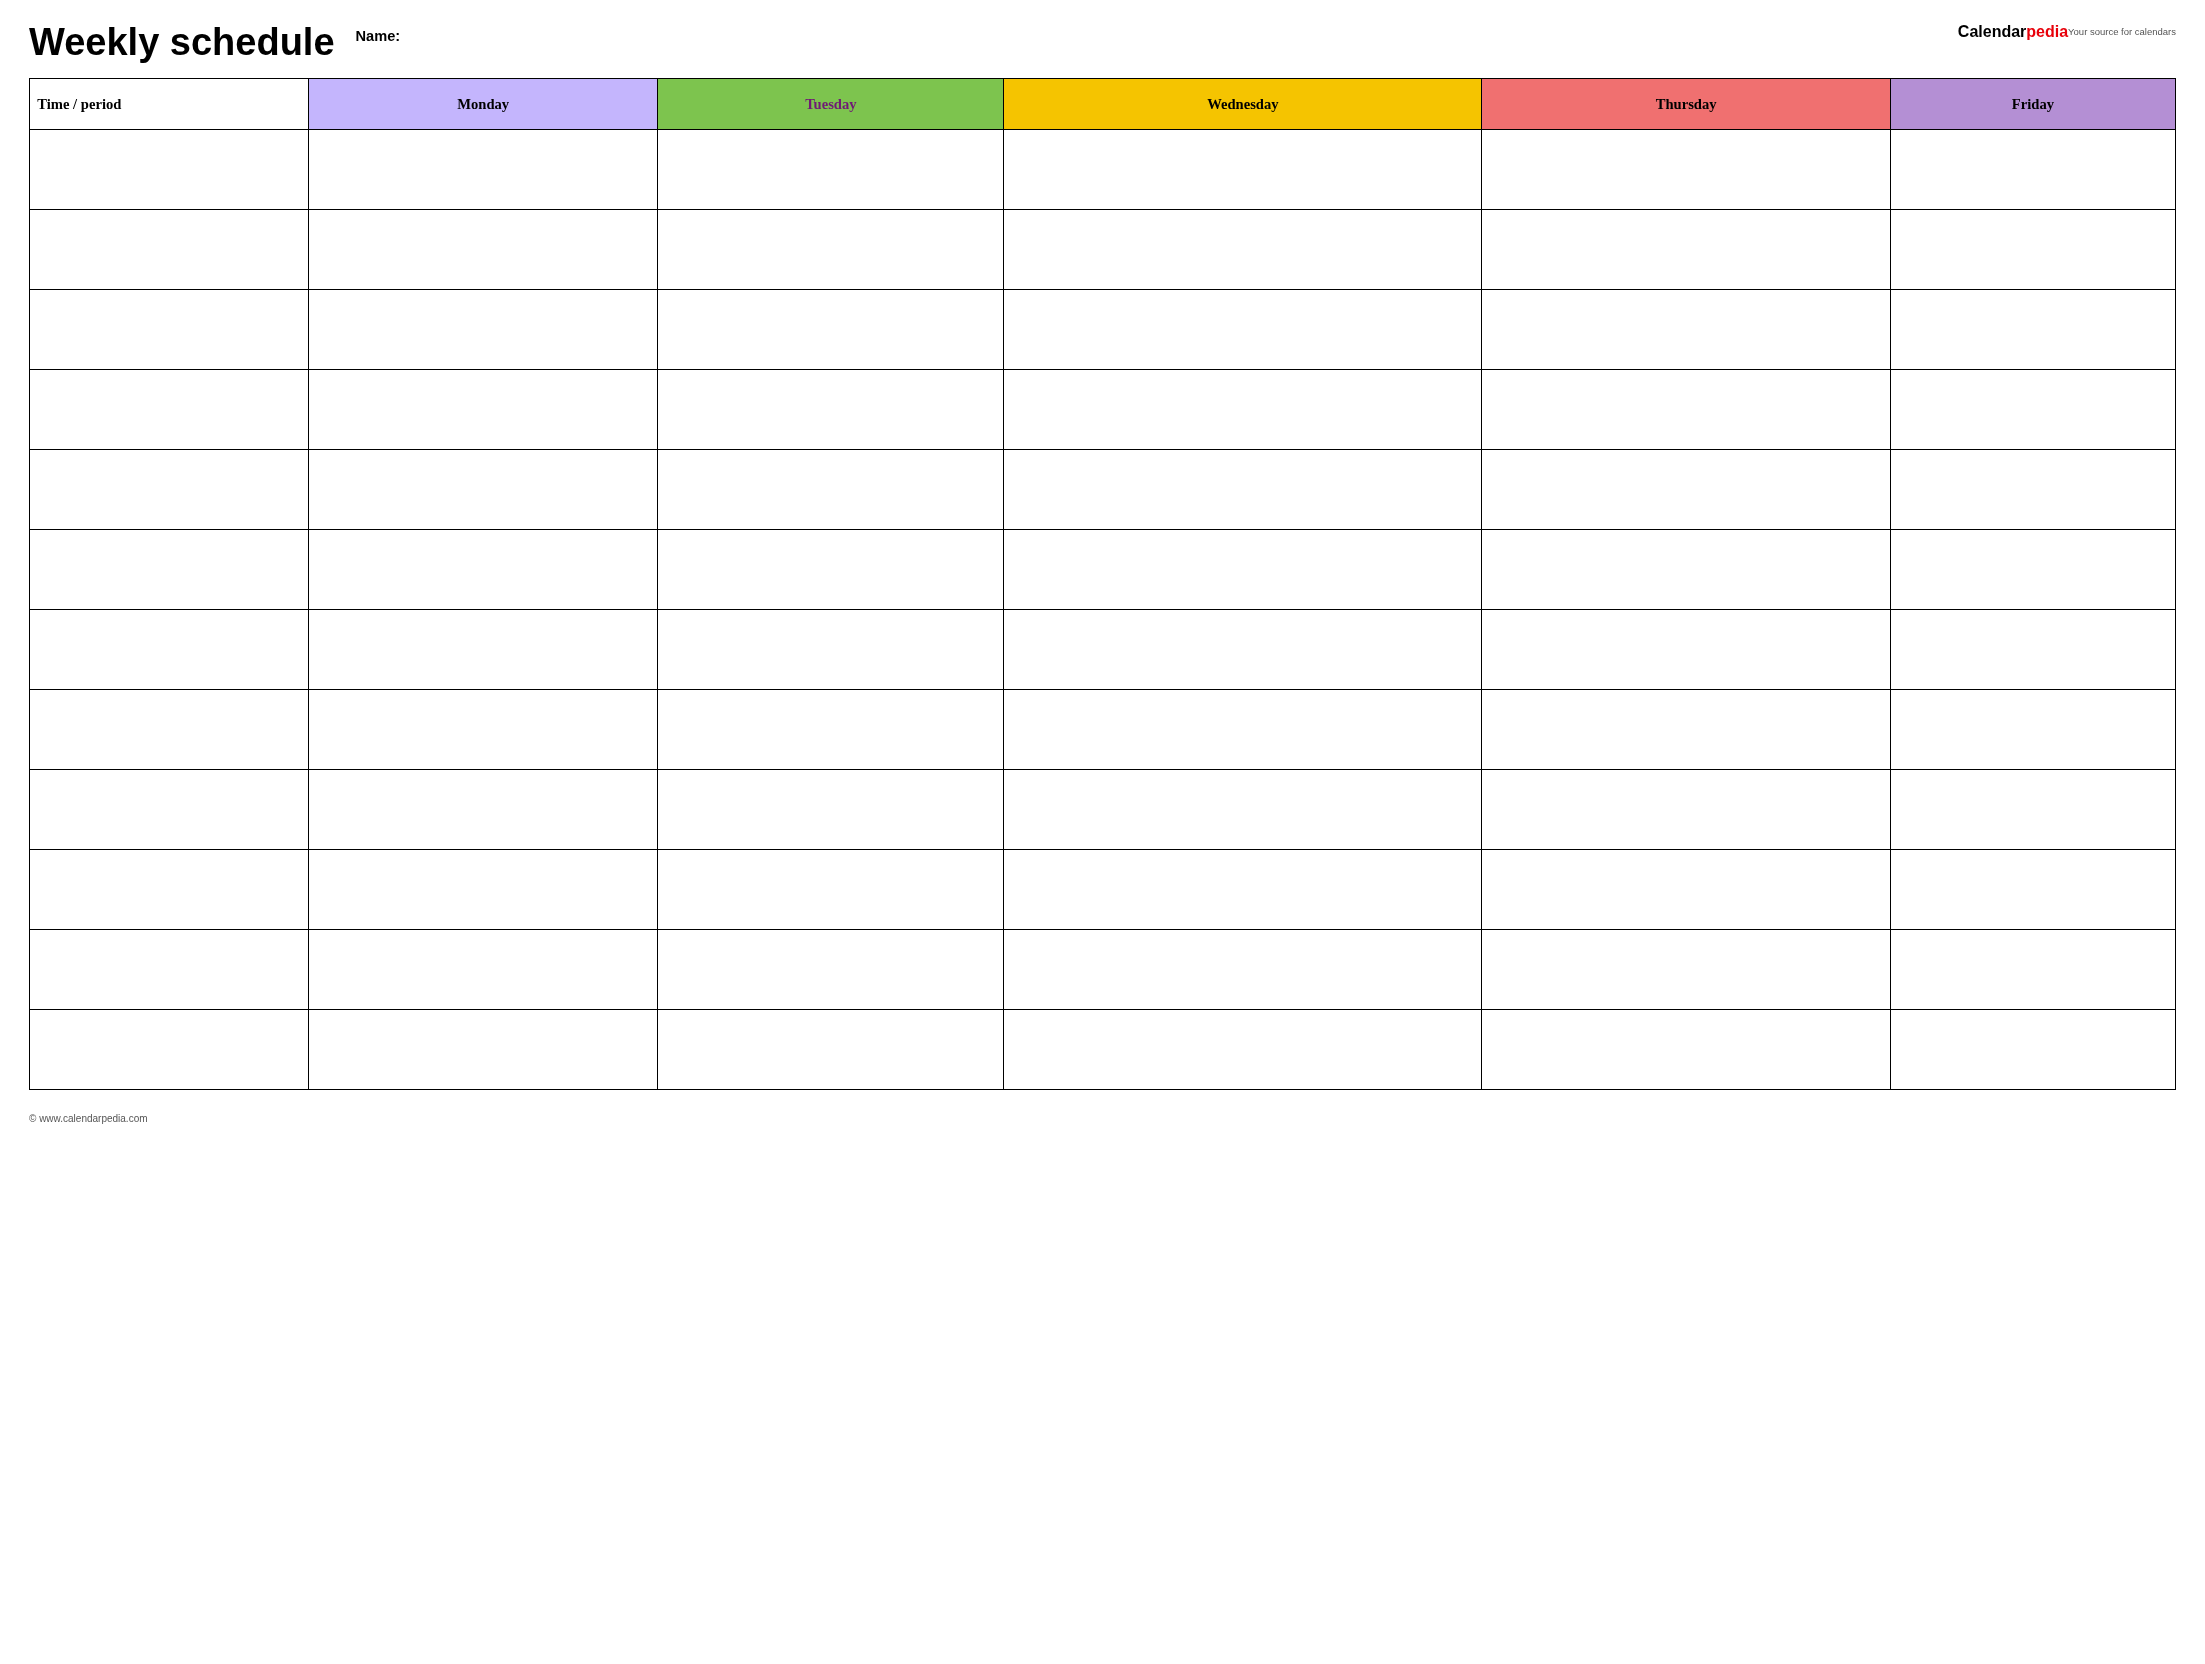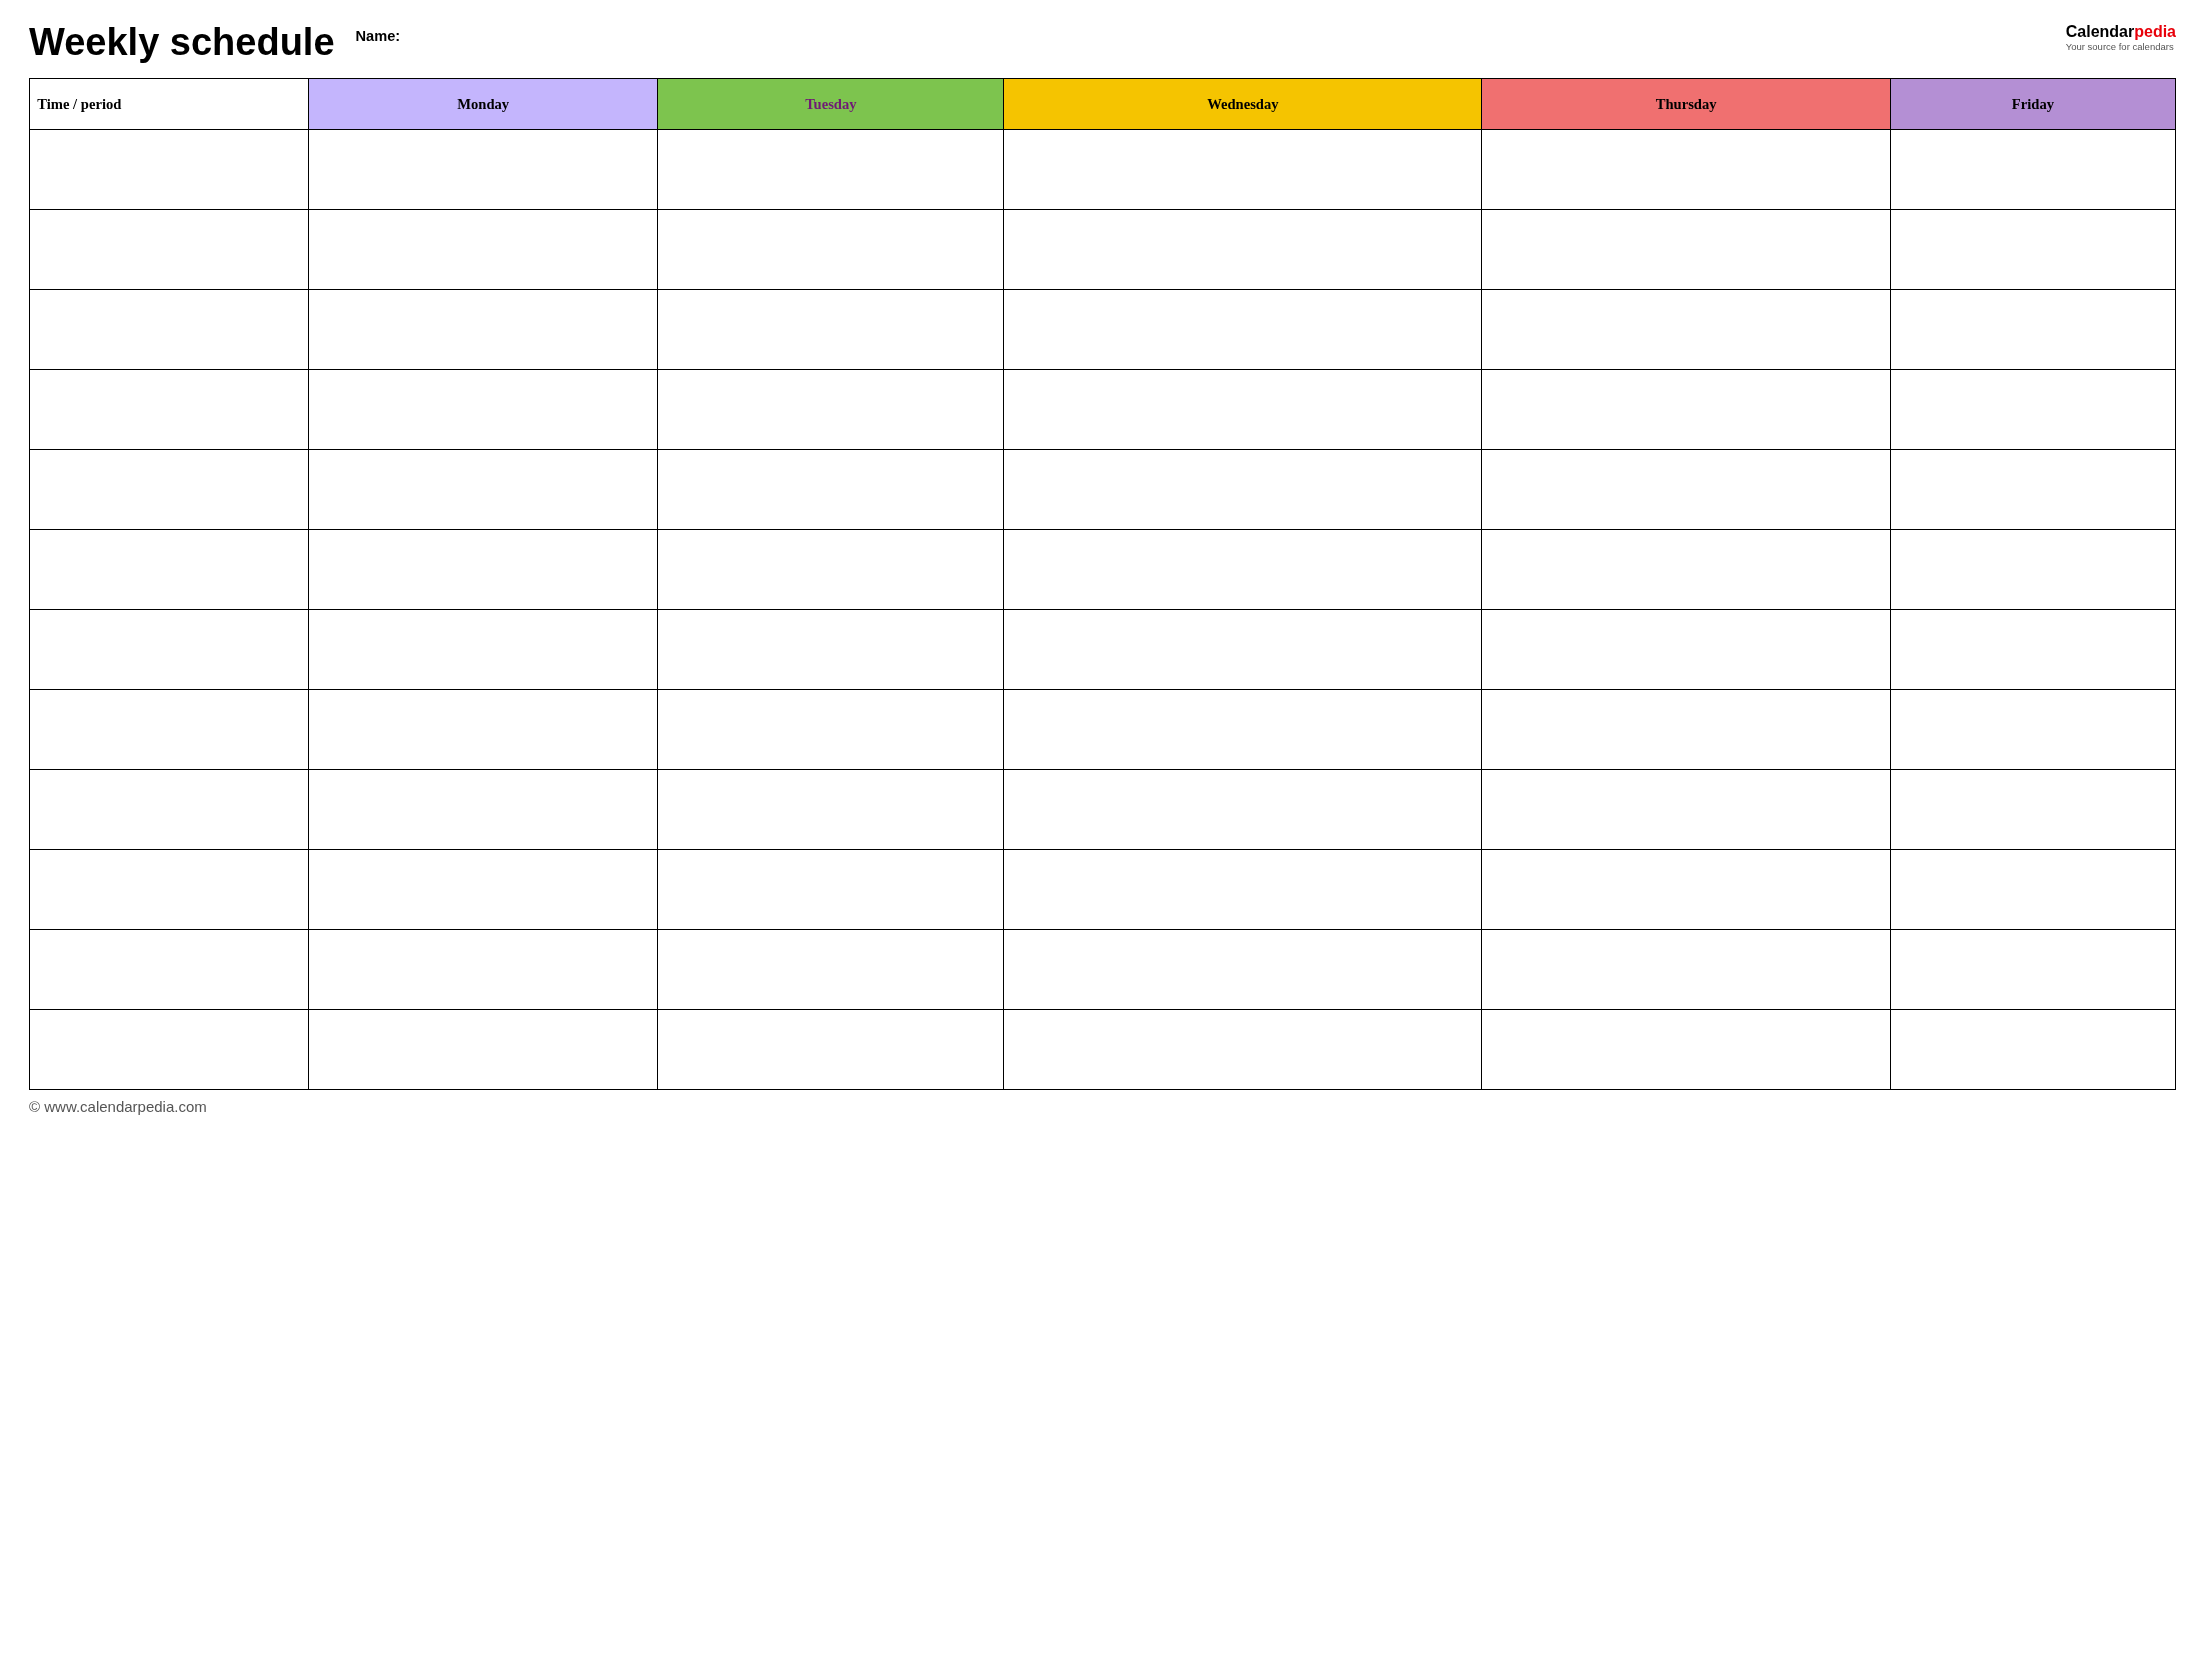--- a/index.html
+++ b/index.html
@@ -37,22 +37,22 @@
 
     .name-label {
       font-size: 14.6px;
       font-weight: bold;
       color: #000;
       margin-top: 5.9px;
     }
 
     .logo-section {
       display: flex;
-      flex-direction: column;
-      align-items: flex-start;
+      flex-direction: row;
+      align-items: center;
     }
 
     .logo-text {
       font-size: 16px;
       font-weight: bold;
       color: #000;
       line-height: 1.2;
     }
 
     .logo-text span.calendar {
@@ -125,22 +125,22 @@
     }
 
     .schedule-table thead th.col-time {
       background-color: #fff;
       text-align: left;
       padding-left: 7.3px;
       font-weight: bold;
     }
 
     .footer {
-      margin-top: 8px;
-      font-size: 15px;
+      margin-top: 23px;
+      font-size: 10px;
       color: #555;
     }
   </style>
 </head>
 <body>
 
 <div class="header">
   <div class="title-section">
     <h1 class="page-title">Weekly schedule</h1>
     <div class="name-label">Name:</div>

